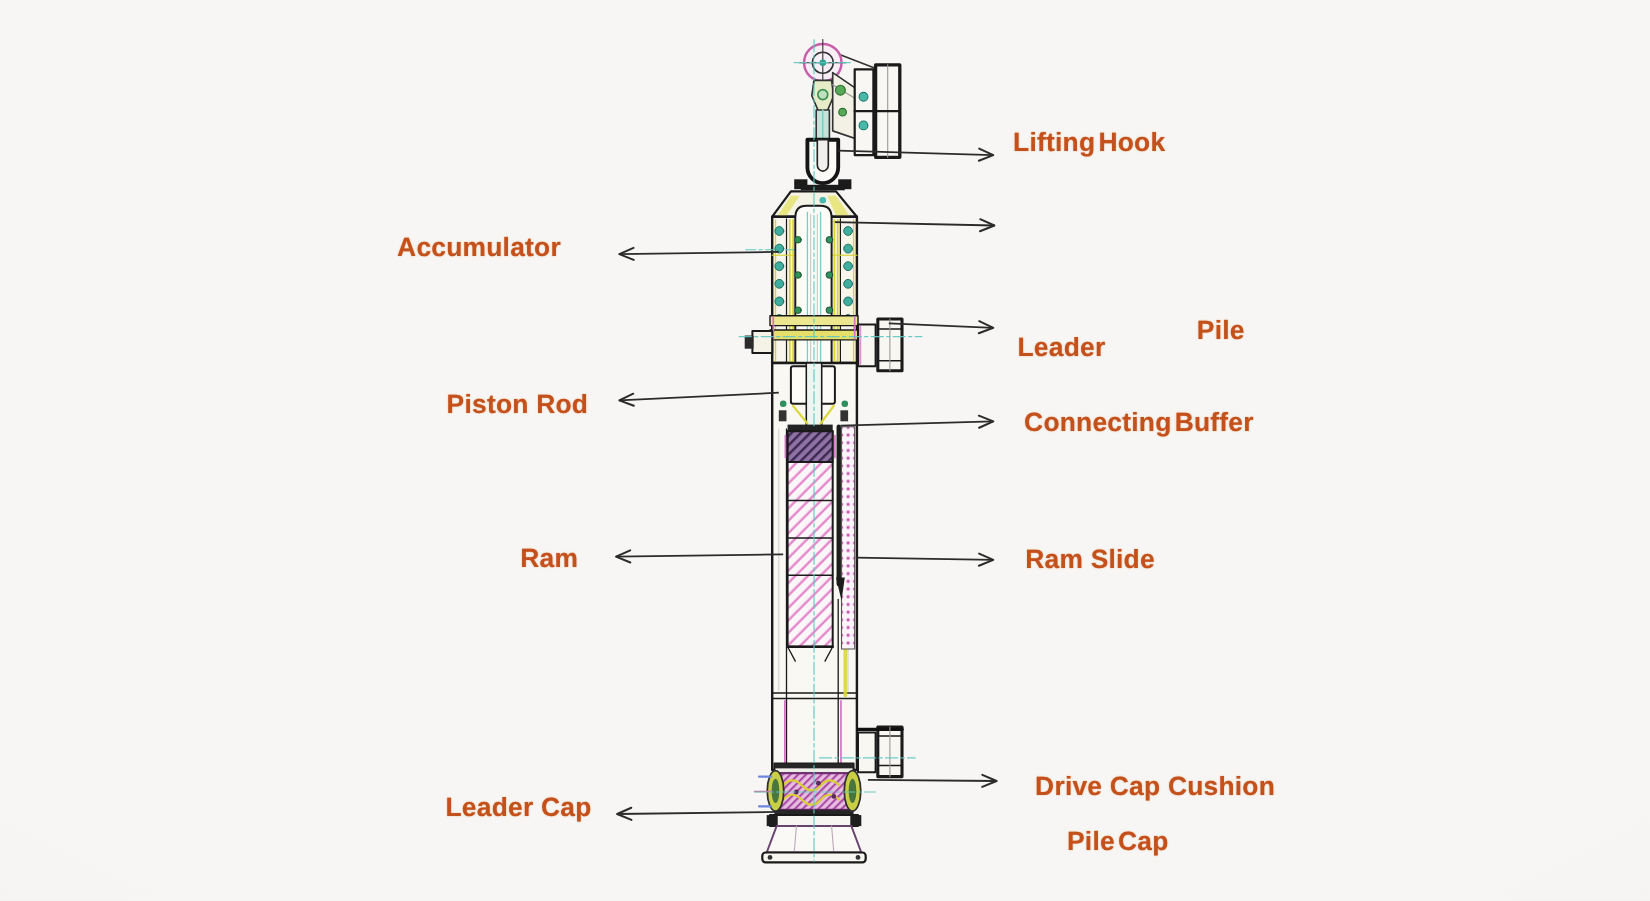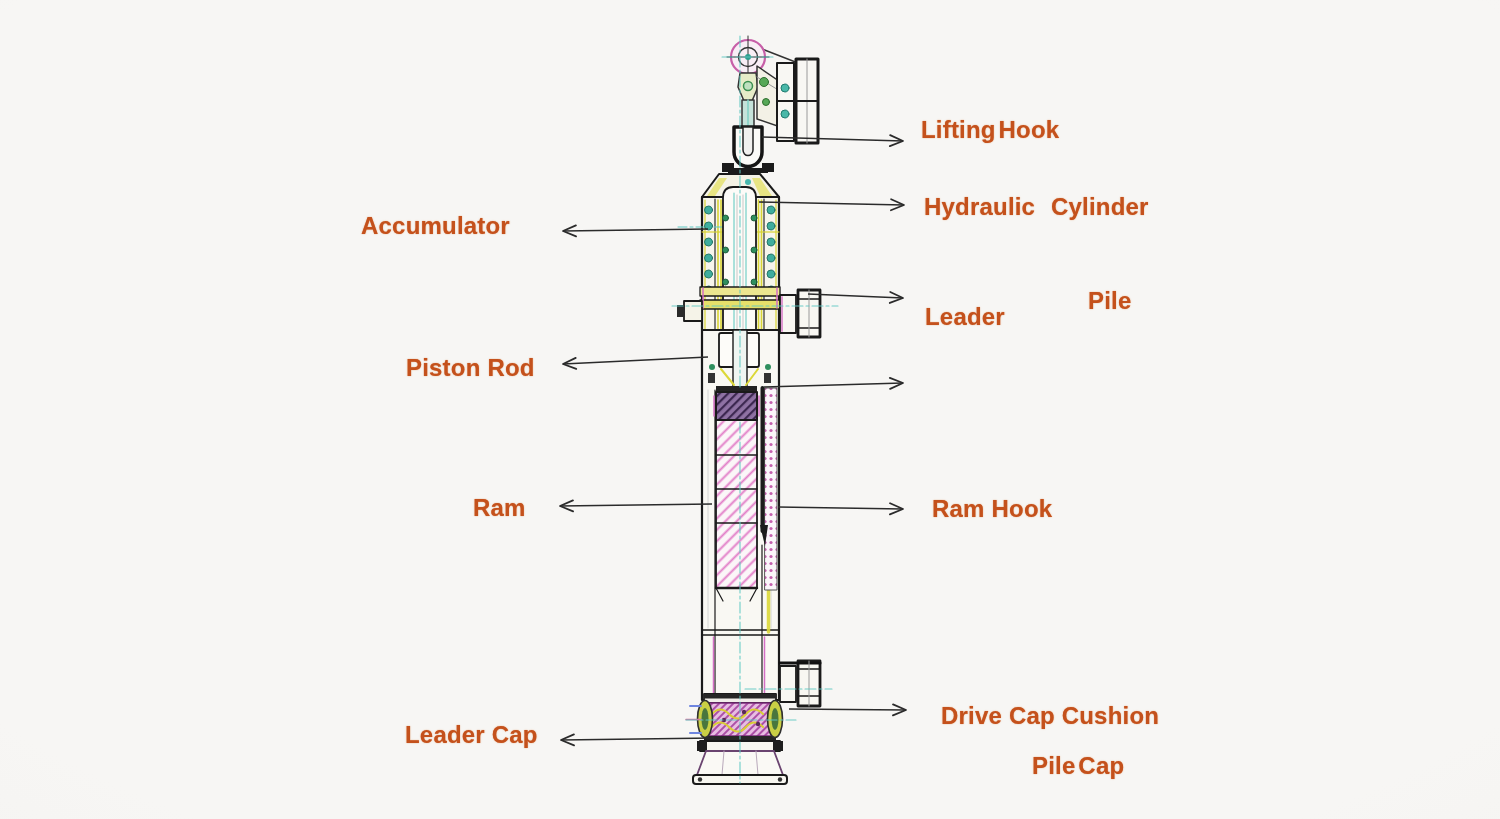--- a/index.html
+++ b/index.html
@@ -25,21 +25,21 @@
   #lbl-hydraulic-cylinder{left:924px;  top:193px;}
   #lbl-accumulator       {left:361px;  top:212px;}
   #lbl-leader            {left:925px;  top:303px;}
   #lbl-guide             {left:1088px; top:287px;}
   #lbl-piston-rod        {left:406px;  top:354px;}
   #lbl-connecting-buffer {left:931px;  top:371px;}
   #lbl-ram               {left:473px;  top:494px;}
   #lbl-ram-slide         {left:932px;  top:495px;}
   #lbl-drive-cap         {left:405px;  top:721px;}
   #lbl-drive-cap-cushion {left:941px;  top:702px;}
-  #lbl-pile-cap          {left:1032px; top:752px;}
+  #lbl-pile-cap          {left:970px; top:752px;}
   .blur{filter:blur(.35px);}
 </style>
 </head>
 <body>
 
 <div class="stage">
 
   <svg class="drawing blur" viewBox="0 0 1500 819" xmlns="http://www.w3.org/2000/svg">
     <defs>
       <pattern id="pinkHatch" width="8" height="8" patternUnits="userSpaceOnUse" patternTransform="rotate(45)">
@@ -246,24 +246,24 @@
       <line x1="708" y1="357" x2="563" y2="364" marker-end="url(#arrowHead)"></line>
       <line x1="764" y1="387" x2="903" y2="383" marker-end="url(#arrowHead)"></line>
       <line x1="712" y1="504" x2="560" y2="506" marker-end="url(#arrowHead)"></line>
       <line x1="778" y1="507" x2="903" y2="509" marker-end="url(#arrowHead)"></line>
       <line x1="714" y1="738" x2="561" y2="740" marker-end="url(#arrowHead)"></line>
       <line x1="789" y1="709" x2="906" y2="710" marker-end="url(#arrowHead)"></line>
     </g>
   </svg>
 
   <div class="label tight" id="lbl-lifting-hook">Lifting Hook</div>
-  <div class="label wide" id="lbl-hydraulic-cylinder">Hydraulic Cylinder</div>
   <div class="label" id="lbl-accumulator">Accumulator</div>
   <div class="label" id="lbl-leader">Leader</div>
   <div class="label" id="lbl-guide">Pile</div>
   <div class="label" id="lbl-piston-rod">Piston Rod</div>
+  <div class="label tight" id="lbl-connecting-buffer">Connecting Buffer</div>
   <div class="label" id="lbl-ram">Ram</div>
-  <div class="label" id="lbl-ram-slide">Ram Hook</div>
+  <div class="label" id="lbl-ram-slide">Ram Slide</div>
   <div class="label" id="lbl-drive-cap">Leader Cap</div>
   <div class="label" id="lbl-drive-cap-cushion">Drive Cap Cushion</div>
   <div class="label tight" id="lbl-pile-cap">Pile Cap</div>
 
 </div>
 
 </body></html>

